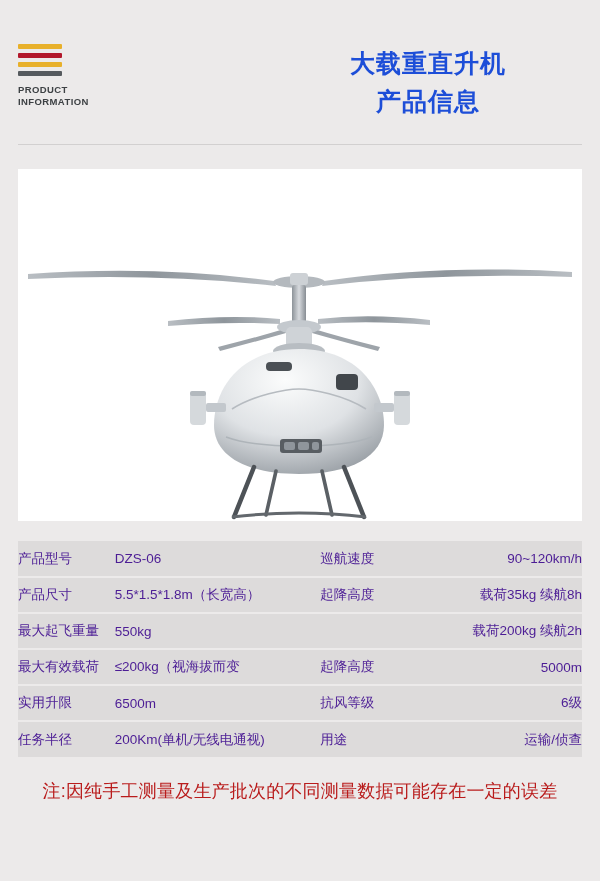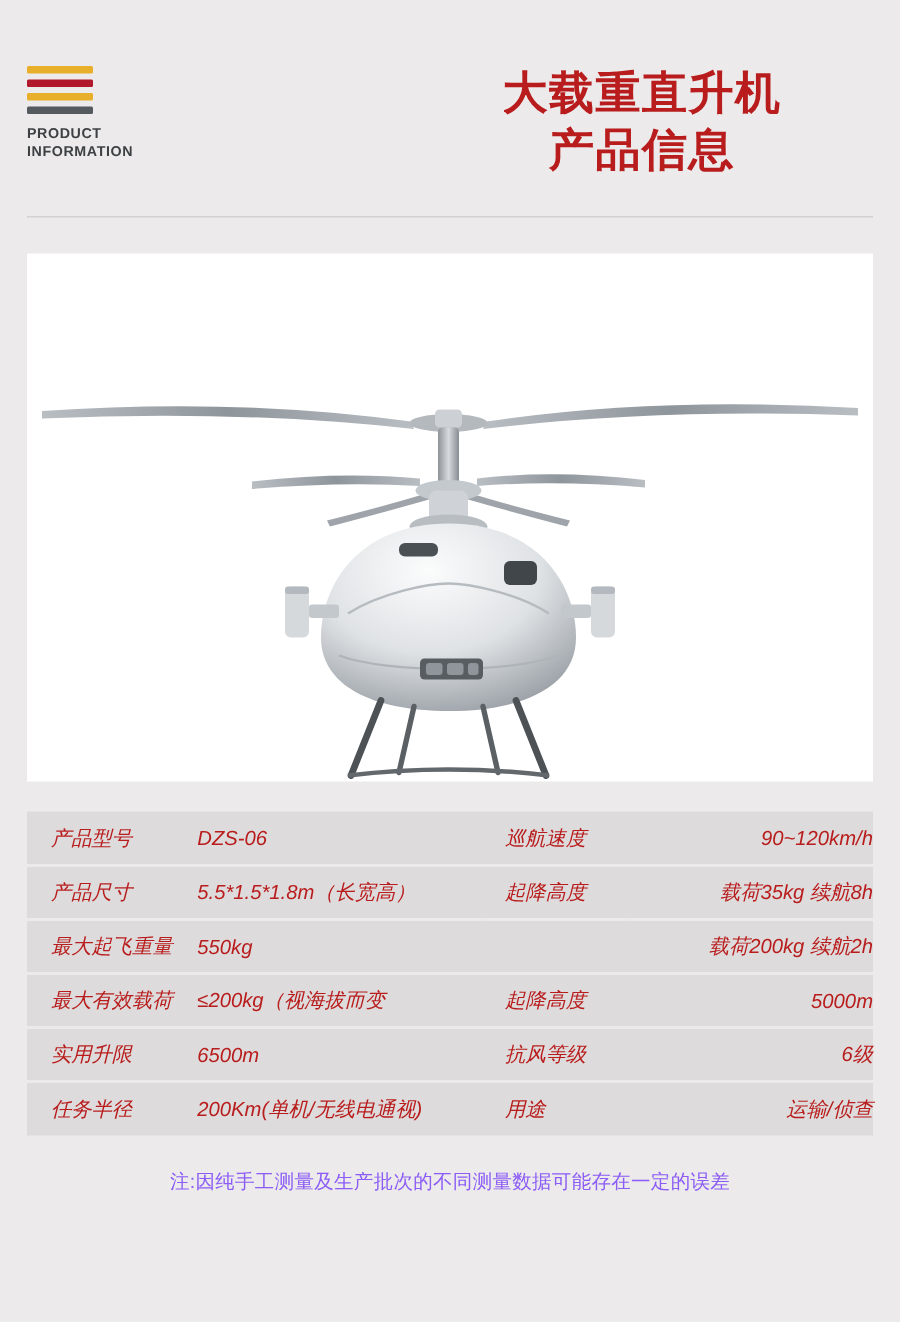--- a/index.html
+++ b/index.html
@@ -48,23 +48,23 @@
     font-weight: bold;
   }
   .header-titles {
     position: absolute;
     right: 22px;
     top: 44px;
     text-align: center;
     width: 300px;
   }
   .header-titles .t1, .header-titles .t2 {
-    color: #b91c1c;
+    color: #1d4ed8;
     font-weight: bold;
-    font-size: 30px;
+    font-size: 25px;
     line-height: 38px;
     letter-spacing: 1px;
   }
   .hr-line {
     position: absolute;
     left: 18px;
     right: 18px;
     bottom: 0;
     height: 1px;
     background: #d2d0d0;
@@ -86,40 +86,39 @@
   
   .spec-table {
     margin: 20px 18px 0 18px;
     border-collapse: collapse;
     width: calc(100% - 36px);
     background: #dddbdb;
   }
   .spec-table tr { height: 36px; }
   .spec-table td {
     font-size: 13.5px;
-    color: #b91c1c;
-    padding: 0 0 0 16px;
+    color: #4c1d95;
+    padding: 0 0 0 0;
     border-bottom: 2px solid #eceaea;
     vertical-align: middle;
     white-space: nowrap;
-    font-style: italic;
   }
   .spec-table tr:last-child td { border-bottom: none; }
   .c-label { width: 96px; }
   .c-value { width: 204px; }
   .c-label2 { width: 96px; }
   .c-value2 { width: 164px; text-align: right; }
   .span-right { text-align: right; padding-right: 10px; }
 
   
   .note {
     margin: 22px 18px 0 18px;
     text-align: center;
-    font-size: 13px;
-    color: #8b5cf6;
+    font-size: 18px;
+    color: #b91c1c;
     letter-spacing: 0.2px;
   }
 </style>
 </head>
 <body>
 
 <div class="page">
 
   <div class="header">
     <div class="logo-block">

